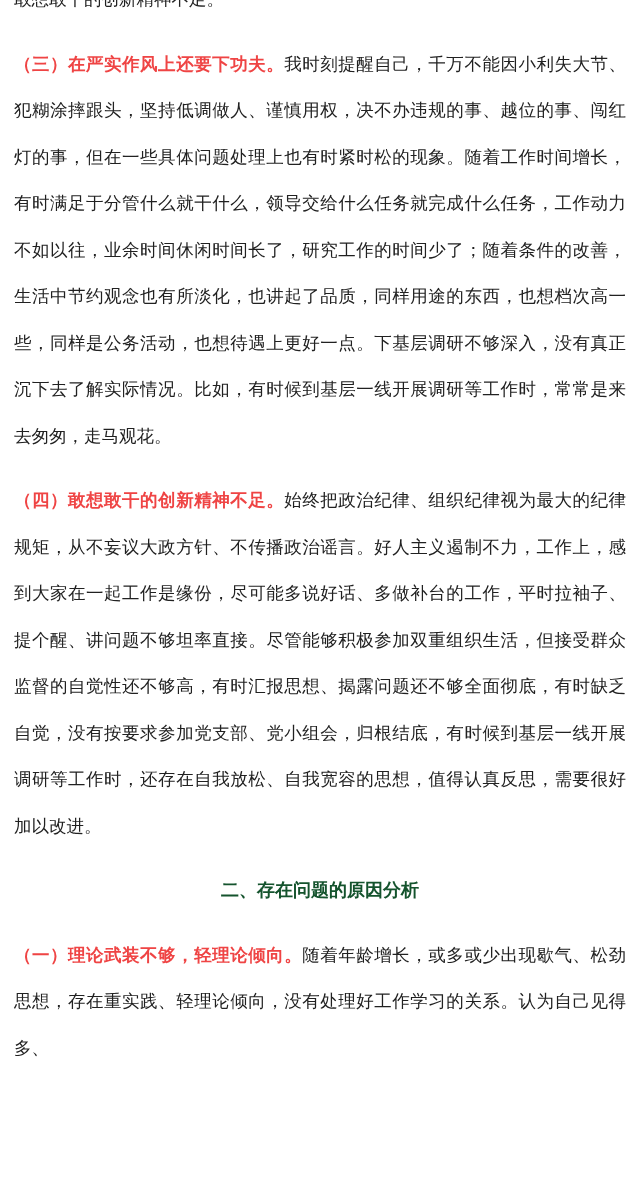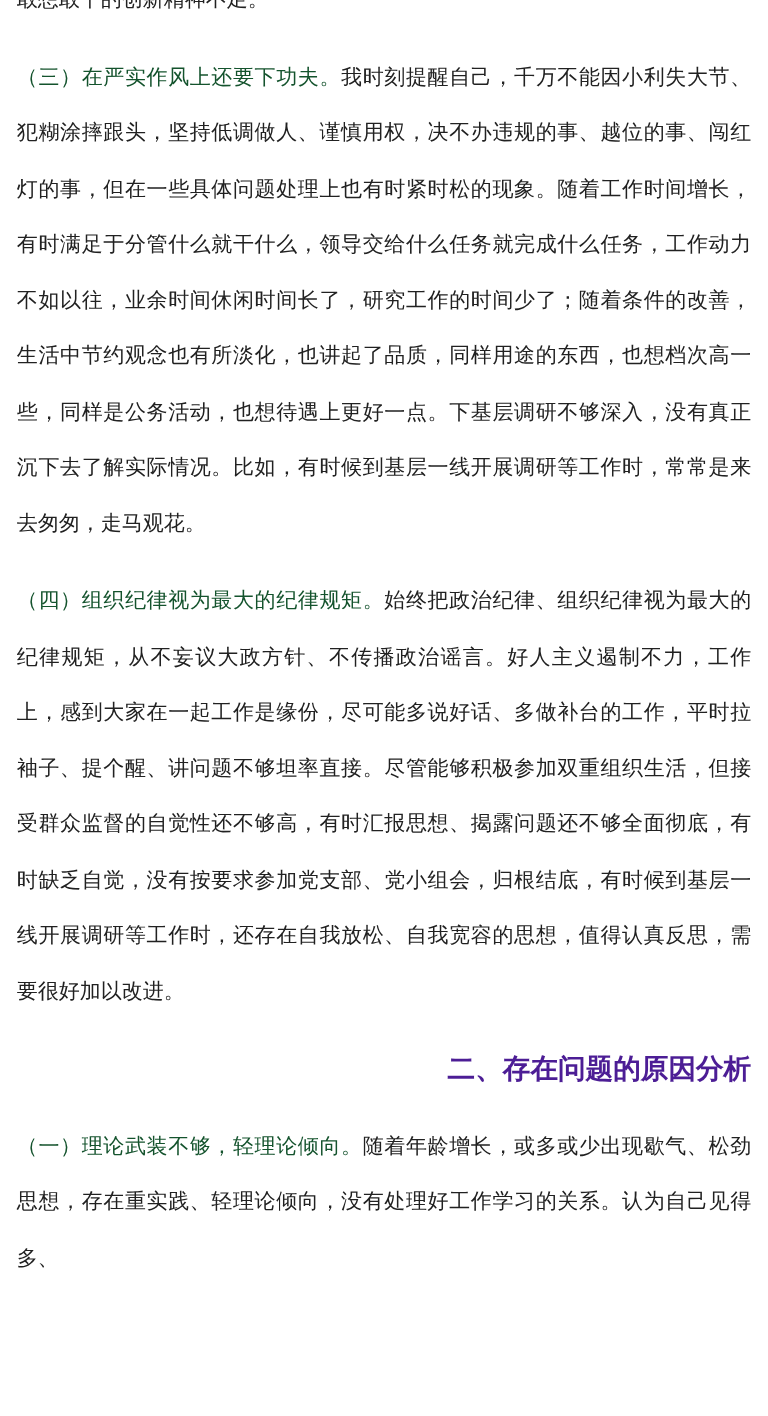--- a/index.html
+++ b/index.html
@@ -26,44 +26,44 @@
     font-size: 17.5px;
     line-height: 46.5px;
     color: #212121;
     text-align: justify;
     text-justify: inter-ideograph;
   }
   .para {
     margin: 0 0 18px 0;
   }
   .para .lead {
-    font-weight: 400;
-    color: #14532d;
+    font-weight: 700;
+    color: #ef4444;
     margin-top: 40px;
   }
   .heading {
     margin: 0 0 18px 0;
-    font-size: 23px;
+    font-size: 18px;
     line-height: 46.5px;
     font-weight: 700;
-    color: #4c1d95;
-    text-align: right;
+    color: #14532d;
+    text-align: center;
   }
 </style>
 </head>
 <body>
 
 <div class="page">
   <div class="content">
 
     <p class="para"><span>敢想敢干的创新精神不足。</span></p>
 
     <p class="para"><span class="lead">（三）在严实作风上还要下功夫。</span><span>我时刻提醒自己，千万不能因小利失大节、犯糊涂摔跟头，坚持低调做人、谨慎用权，决不办违规的事、越位的事、闯红灯的事，但在一些具体问题处理上也有时紧时松的现象。随着工作时间增长，有时满足于分管什么就干什么，领导交给什么任务就完成什么任务，工作动力不如以往，业余时间休闲时间长了，研究工作的时间少了；随着条件的改善，生活中节约观念也有所淡化，也讲起了品质，同样用途的东西，也想档次高一些，同样是公务活动，也想待遇上更好一点。下基层调研不够深入，没有真正沉下去了解实际情况。比如，有时候到基层一线开展调研等工作时，常常是来去匆匆，走马观花。</span></p>
 
-    <p class="para"><span class="lead">（四）组织纪律视为最大的纪律规矩。</span><span>始终把政治纪律、组织纪律视为最大的纪律规矩，从不妄议大政方针、不传播政治谣言。好人主义遏制不力，工作上，感到大家在一起工作是缘份，尽可能多说好话、多做补台的工作，平时拉袖子、提个醒、讲问题不够坦率直接。尽管能够积极参加双重组织生活，但接受群众监督的自觉性还不够高，有时汇报思想、揭露问题还不够全面彻底，有时缺乏自觉，没有按要求参加党支部、党小组会，归根结底，有时候到基层一线开展调研等工作时，还存在自我放松、自我宽容的思想，值得认真反思，需要很好加以改进。</span></p>
+    <p class="para"><span class="lead">（四）敢想敢干的创新精神不足。</span><span>始终把政治纪律、组织纪律视为最大的纪律规矩，从不妄议大政方针、不传播政治谣言。好人主义遏制不力，工作上，感到大家在一起工作是缘份，尽可能多说好话、多做补台的工作，平时拉袖子、提个醒、讲问题不够坦率直接。尽管能够积极参加双重组织生活，但接受群众监督的自觉性还不够高，有时汇报思想、揭露问题还不够全面彻底，有时缺乏自觉，没有按要求参加党支部、党小组会，归根结底，有时候到基层一线开展调研等工作时，还存在自我放松、自我宽容的思想，值得认真反思，需要很好加以改进。</span></p>
 
     <h2 class="heading">二、存在问题的原因分析</h2>
 
 
     <p class="para"><span class="lead">（一）理论武装不够，轻理论倾向。</span><span>随着年龄增长，或多或少出现歇气、松劲思想，存在重实践、轻理论倾向，没有处理好工作学习的关系。认为自己见得多、</span></p>
 
   </div>
 
 </div>
 

